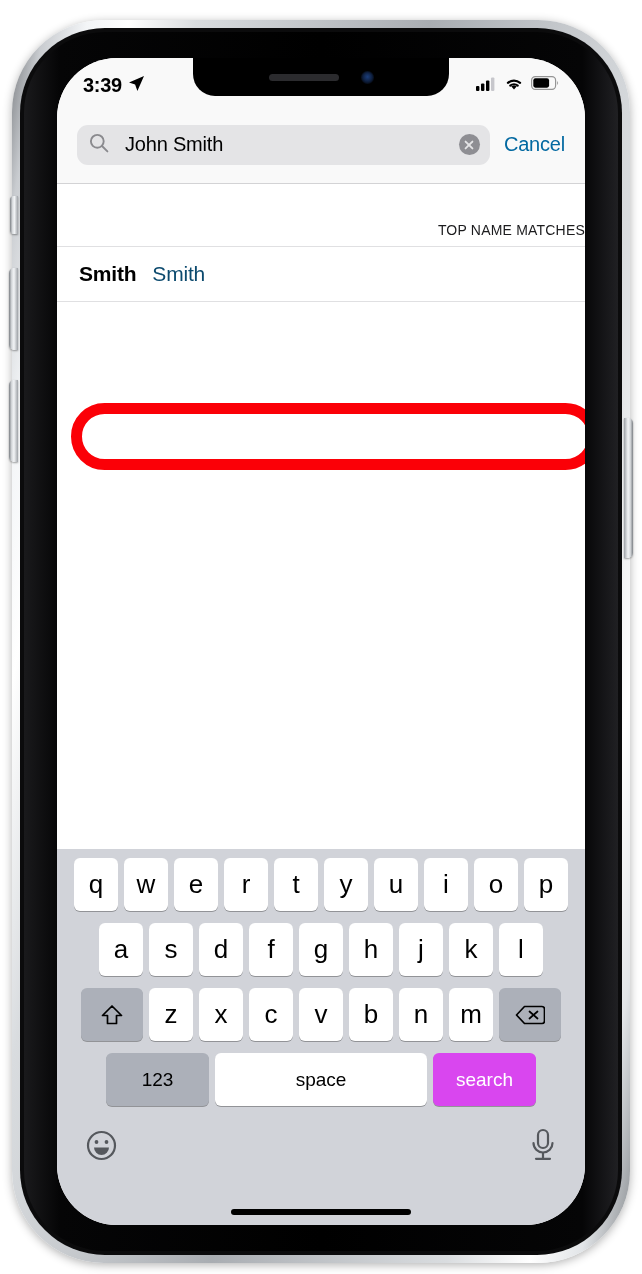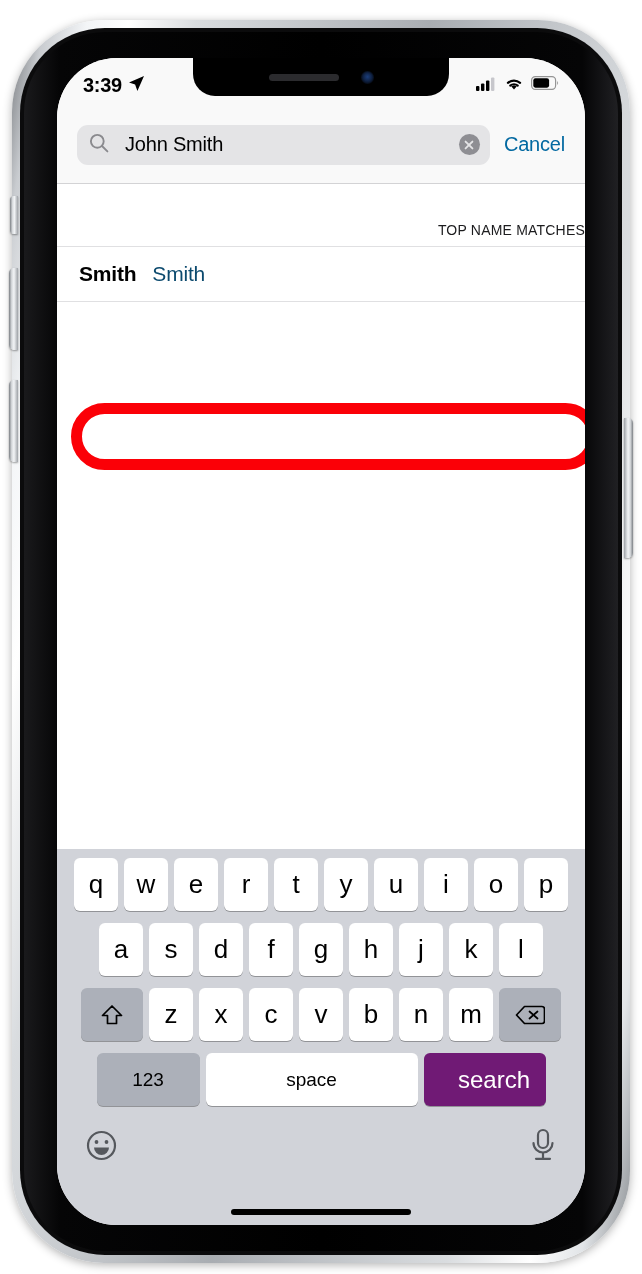--- a/index.html
+++ b/index.html
@@ -297,24 +297,23 @@
     width: 103px !important;
     font-size: 19px;
     text-align: center;
   }
   #key-space {
     width: 212px !important;
     font-size: 19px;
   }
   #key-search {
     width: 103px !important;
-    font-size: 24px;
-    background: #701a75;
+    font-size: 19px;
+    background: #d946ef;
     color: #ffffff;
-    padding-left: 19px;
   }
   #kb-bottom-row {
     display: flex;
     align-items: center;
     justify-content: space-between;
     padding: 22px 28px 0 28px;
   }
   #home-indicator {
     position: absolute;
     bottom: 10px;

